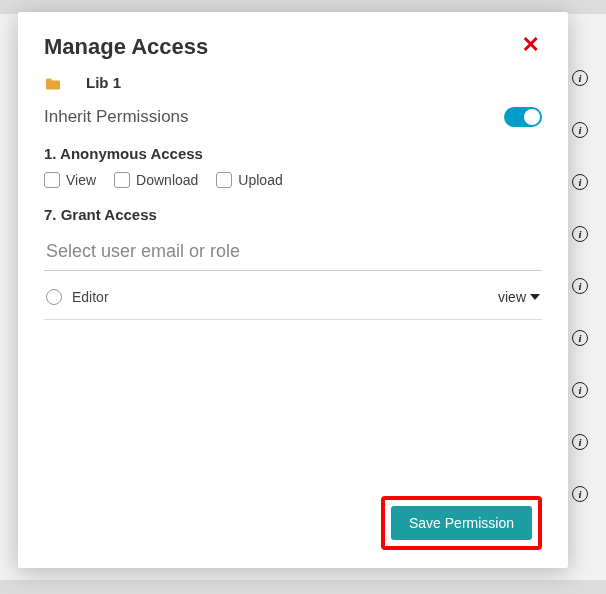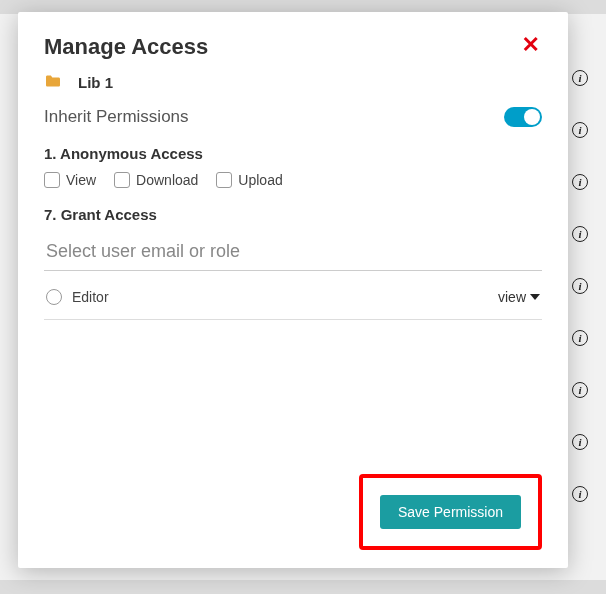--- a/index.html
+++ b/index.html
@@ -69,22 +69,22 @@
     .close-btn {
       font-size: 22px;
       font-weight: bold;
       color: #e3000f;
       cursor: pointer;
       line-height: 1;
       padding: 0 2px;
     }
     .folder-row {
       display: flex;
-      align-items: flex-start;
-      gap: 16px;
+      align-items: flex-end;
+      gap: 24px;
       margin-top: 14px;
     }
     .folder-icon {
       width: 18px; height: 14px;
       display: inline-block;
     }
     .folder-icon svg { display:block; }
     .folder-name {
       font-size: 15px;
       font-weight: 600;
@@ -189,21 +189,21 @@
       border-top: 6px solid #222;
     }
     .footer {
       margin-top: auto;
       display: flex;
       justify-content: flex-end;
     }
     .save-highlight {
       border: 4px solid #ff0000;
       border-radius: 4px;
-      padding: 17px;
+      padding: 6px;
       display: inline-block;
     }
     .save-btn {
       background: #1b9da1;
       color: #fff;
       border: none;
       padding: 9px 18px;
       font-size: 14px;
       border-radius: 3px;
       cursor: pointer;

